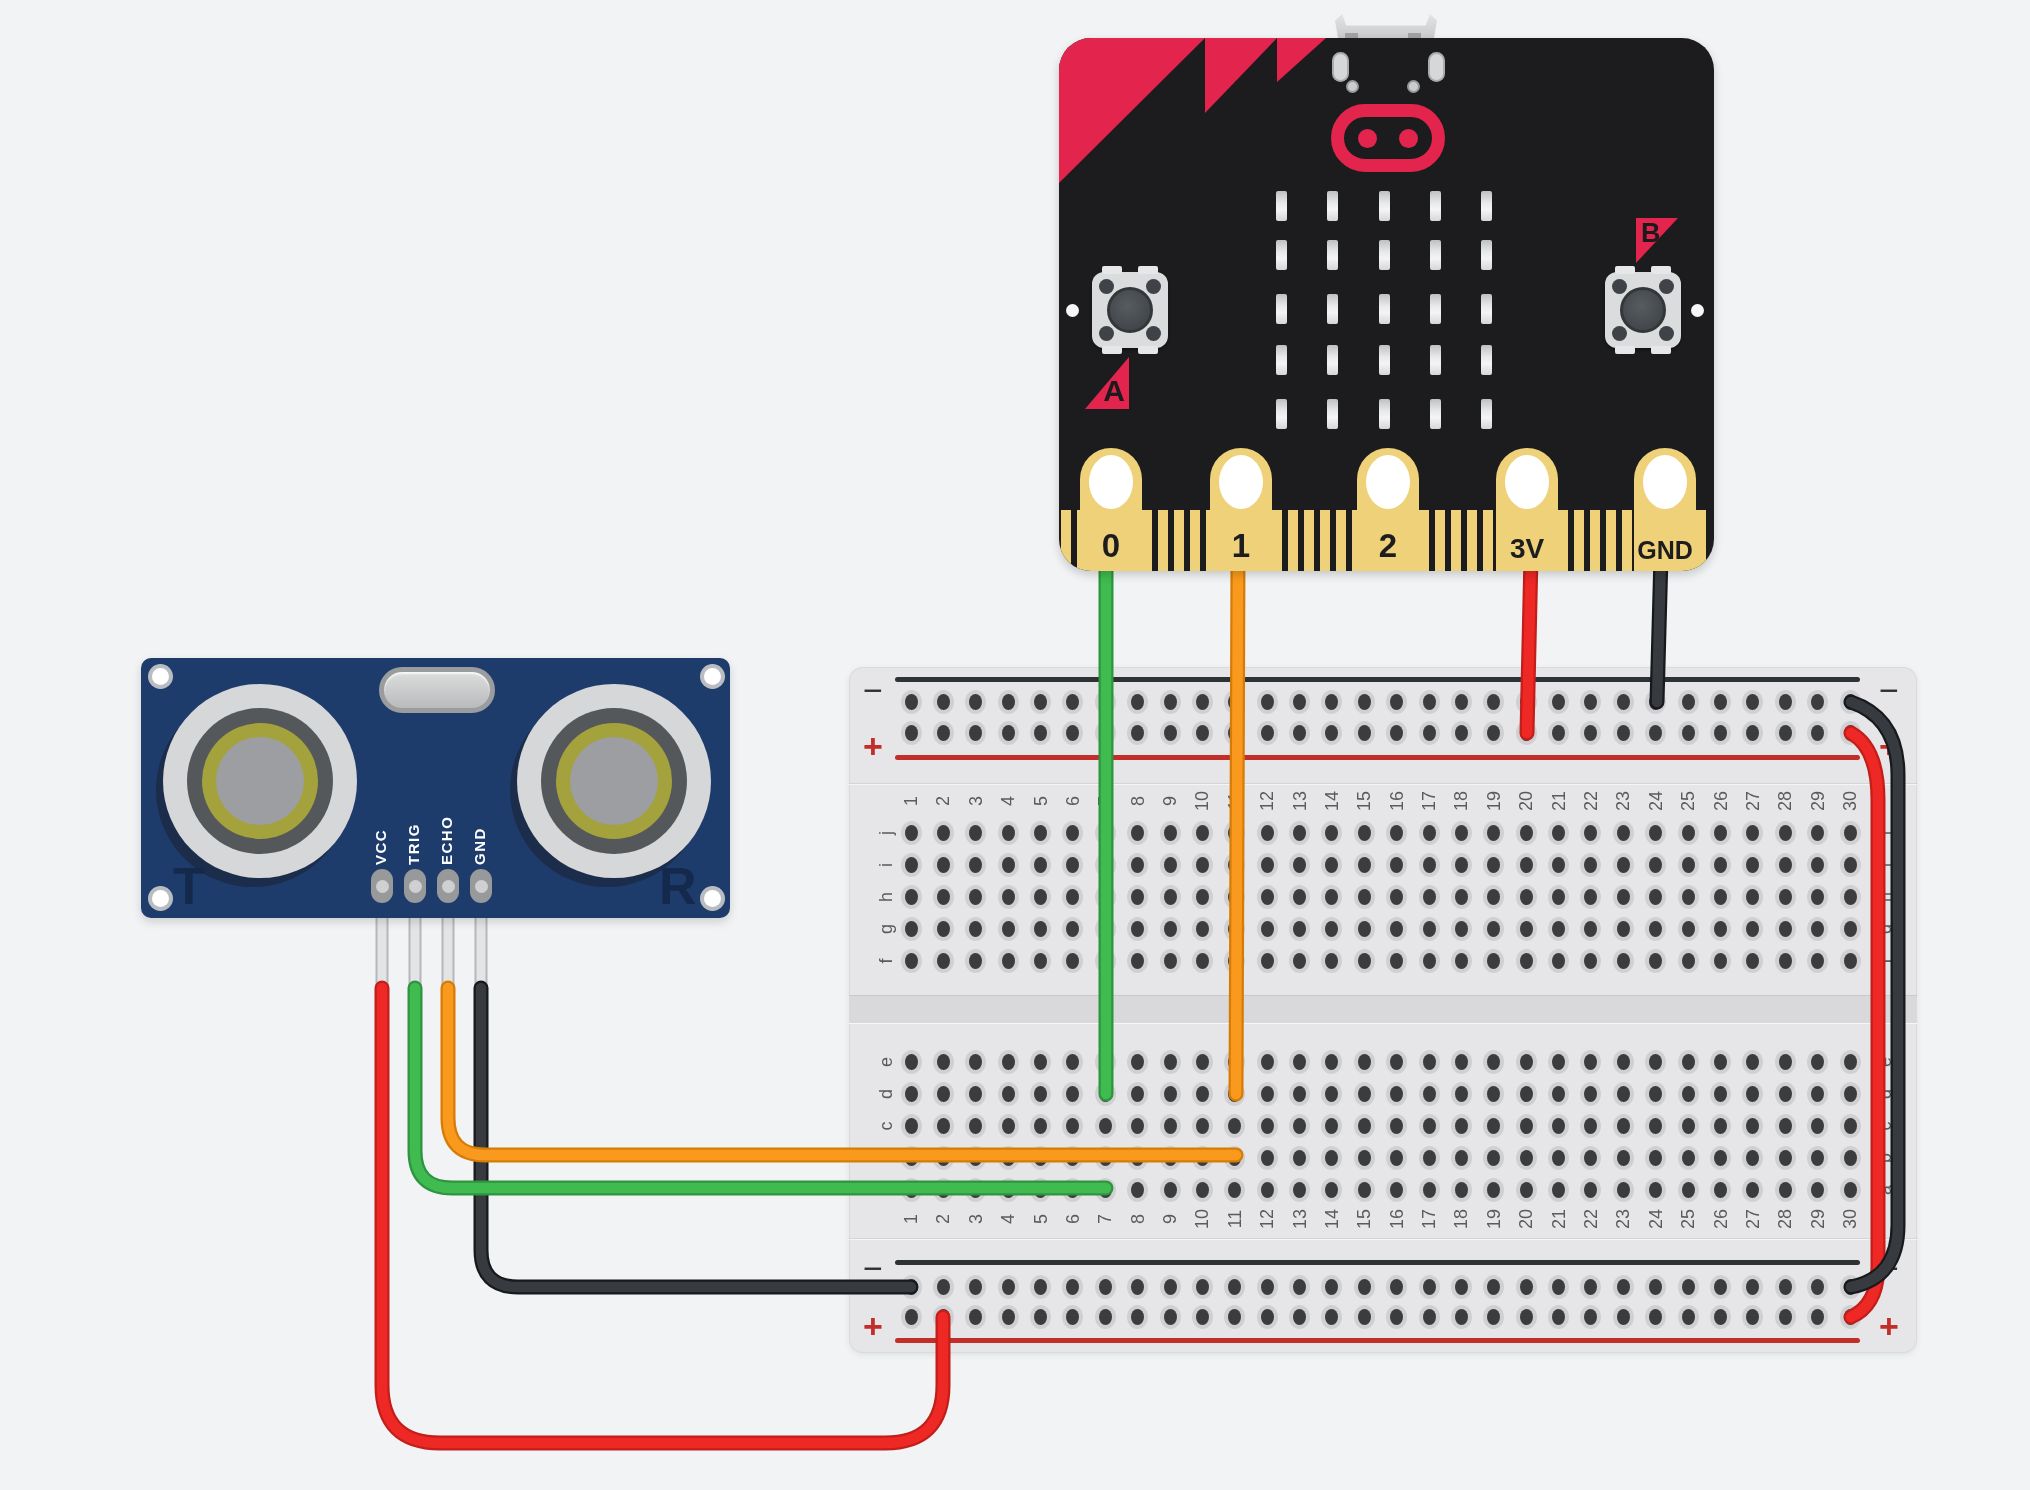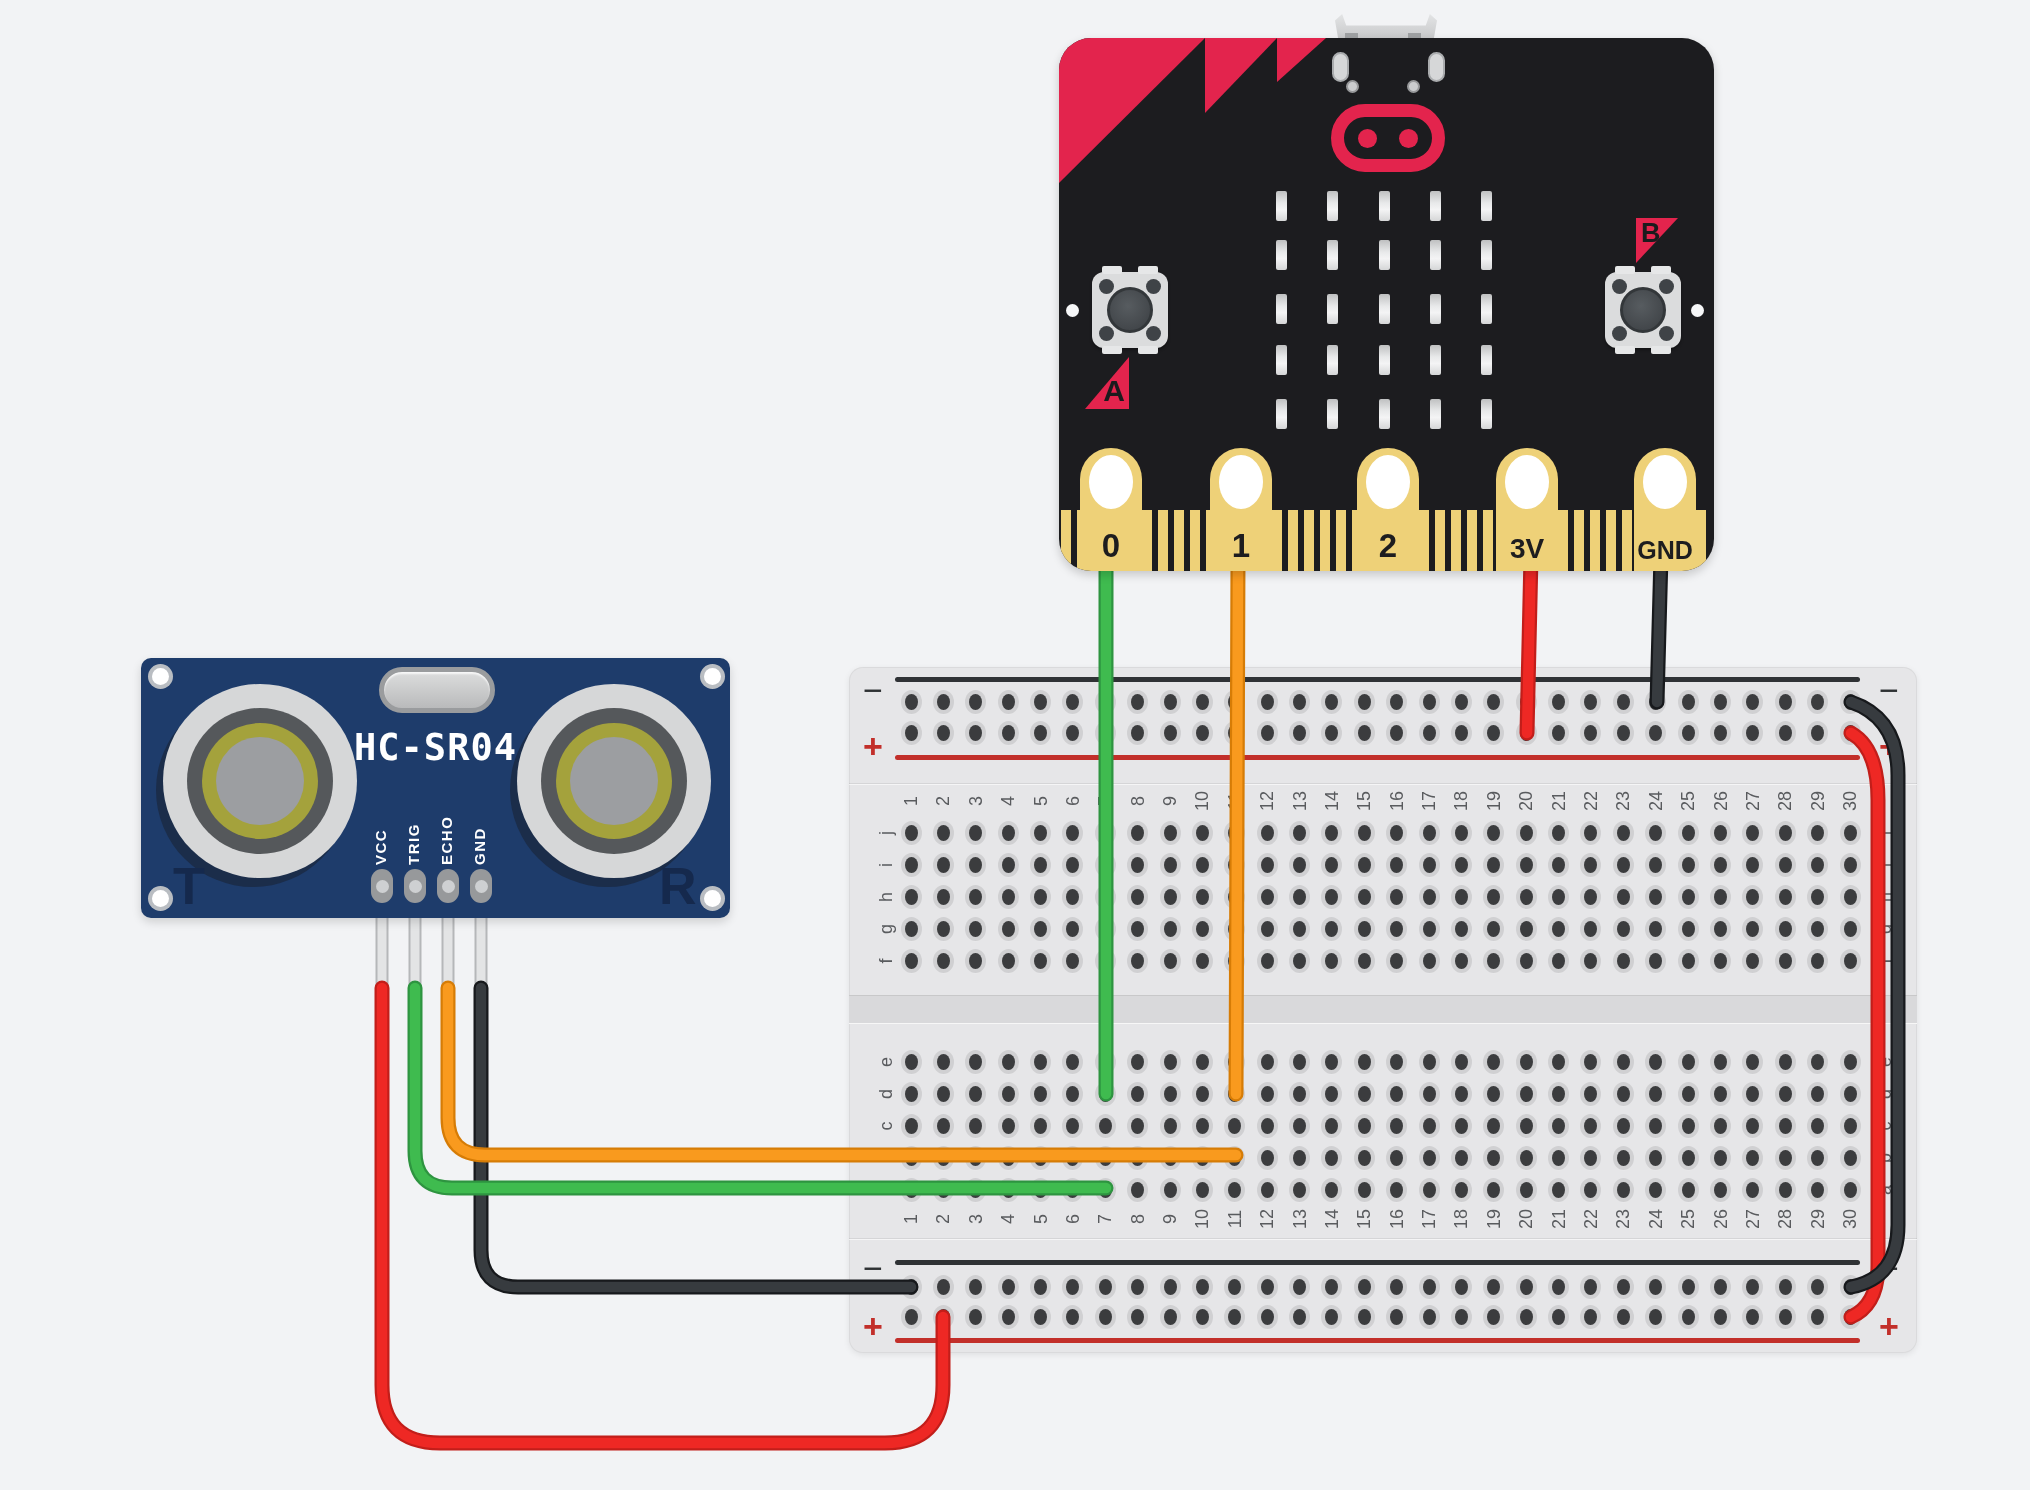--- a/index.html
+++ b/index.html
@@ -781,21 +781,20 @@
     </div>
     <div class="xducer" style="left:376px;top:26px">
       <div class="r1">
           <div class="r2">
             <div class="r3"></div>
           </div>
         </div>
     </div>
 
     <div class="crystal"></div>
-    <div class="sn-title">HC-SR04</div>
 
     <div id="sn-pins">
         <div class="sn-pin-label" style="left: 231px;">VCC</div>
         <div class="sn-pad" style="left: 230px;">
           <i></i>
         </div>
         <div class="sn-pin-label" style="left: 264px;">TRIG</div>
         <div class="sn-pad" style="left: 263px;">
           <i></i>
         </div>

